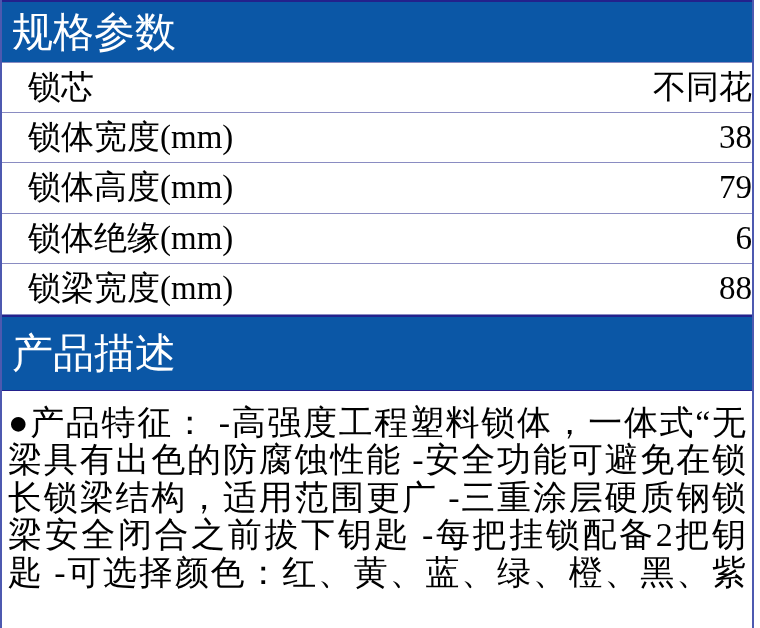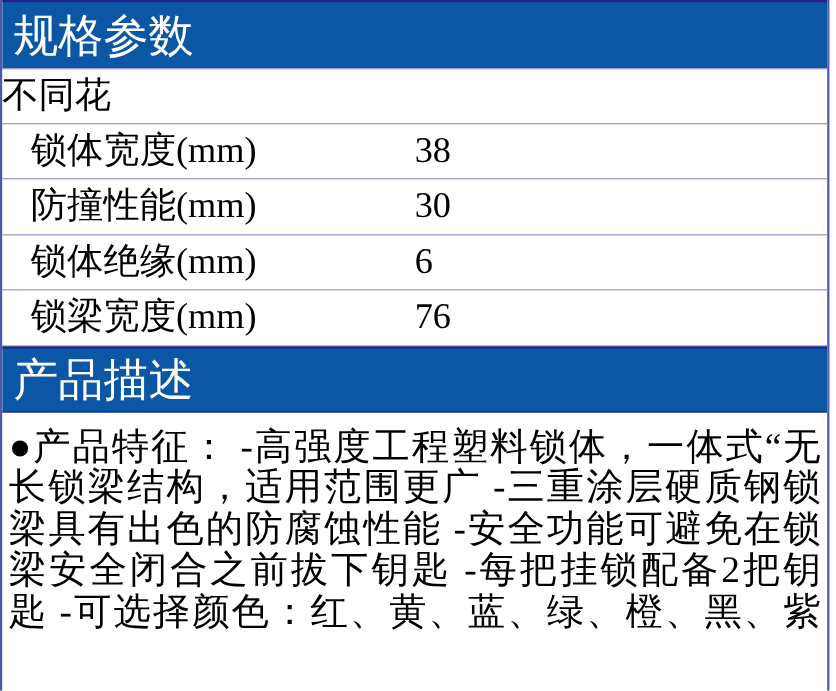--- a/index.html
+++ b/index.html
@@ -31,37 +31,37 @@
     background: var(--header_bg);
     border-top: 2px solid var(--header_top_border);
     color: var(--header_text);
     display: flex;
     align-items: center;
     padding-left: 10px;
     font-size: 41px;
     line-height: 1;
   }
   .section-header.spec { height: 62px; }
-  .section-header.desc { height: 60px; border-bottom: 1px solid var(--header_top_border); }
+  .section-header.desc { height: 76px; border-bottom: 1px solid var(--header_top_border); }
   .spec-table { width: 100%; }
   .spec-row {
     display: flex;
     align-items: center;
     height: 50.5px;
     border-bottom: 1px solid var(--row_border);
     font-size: 33px;
     line-height: 1;
   }
   .spec-row:first-child { border-top: 1px solid var(--row_border); }
   .spec-label {
     width: 375px;
     padding-left: 26px;
     flex: 0 0 auto;
   }
-  .spec-value { flex: 1 1 auto; }
+  .spec-value { flex: 1 1 auto; text-align: right; }
   .description {
     padding: 13px 6px 0 6px;
     font-size: 34px;
   }
   .desc-line {
     line-height: 37.5px;
     text-align: justify;
     text-align-last: justify;
     white-space: nowrap;
     font-family: Liberation Serif, serif;
@@ -71,45 +71,46 @@
 <body>
 
 <div class="page">
 
   <div class="section-header spec">
     <span>规格参数</span>
   </div>
 
   <div class="spec-table">
     <div class="spec-row">
+      <div class="spec-label">锁芯</div>
       <div class="spec-value">不同花</div>
     </div>
     <div class="spec-row">
       <div class="spec-label">锁体宽度(mm)</div>
       <div class="spec-value">38</div>
     </div>
     <div class="spec-row">
-      <div class="spec-label">防撞性能(mm)</div>
-      <div class="spec-value">30</div>
+      <div class="spec-label">锁体高度(mm)</div>
+      <div class="spec-value">79</div>
     </div>
     <div class="spec-row">
       <div class="spec-label">锁体绝缘(mm)</div>
       <div class="spec-value">6</div>
     </div>
     <div class="spec-row">
       <div class="spec-label">锁梁宽度(mm)</div>
-      <div class="spec-value">76</div>
+      <div class="spec-value">88</div>
     </div>
   </div>
 
   <div class="section-header desc">
     <span>产品描述</span>
   </div>
 
   <div class="description">
     <div class="desc-line">●产品特征： -高强度工程塑料锁体，一体式“无</div>
+    <div class="desc-line">梁具有出色的防腐蚀性能 -安全功能可避免在锁</div>
     <div class="desc-line">长锁梁结构，适用范围更广 -三重涂层硬质钢锁</div>
-    <div class="desc-line">梁具有出色的防腐蚀性能 -安全功能可避免在锁</div>
     <div class="desc-line">梁安全闭合之前拔下钥匙 -每把挂锁配备2把钥</div>
     <div class="desc-line">匙 -可选择颜色：红、黄、蓝、绿、橙、黑、紫</div>
   </div>
 
 </div>
 
 </body></html>

